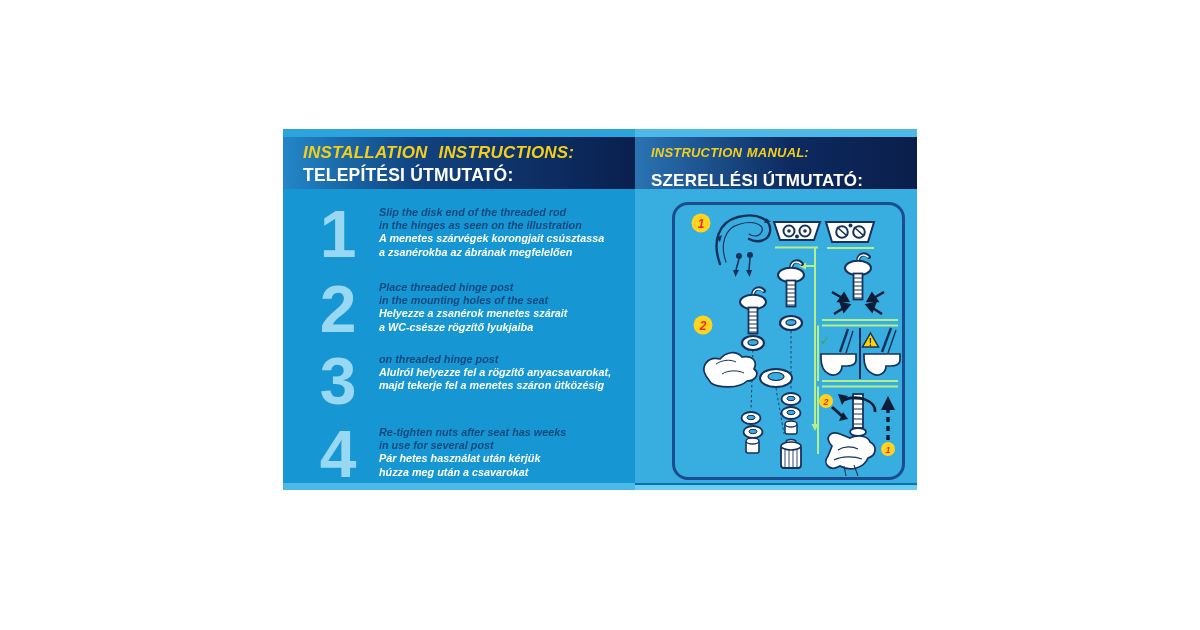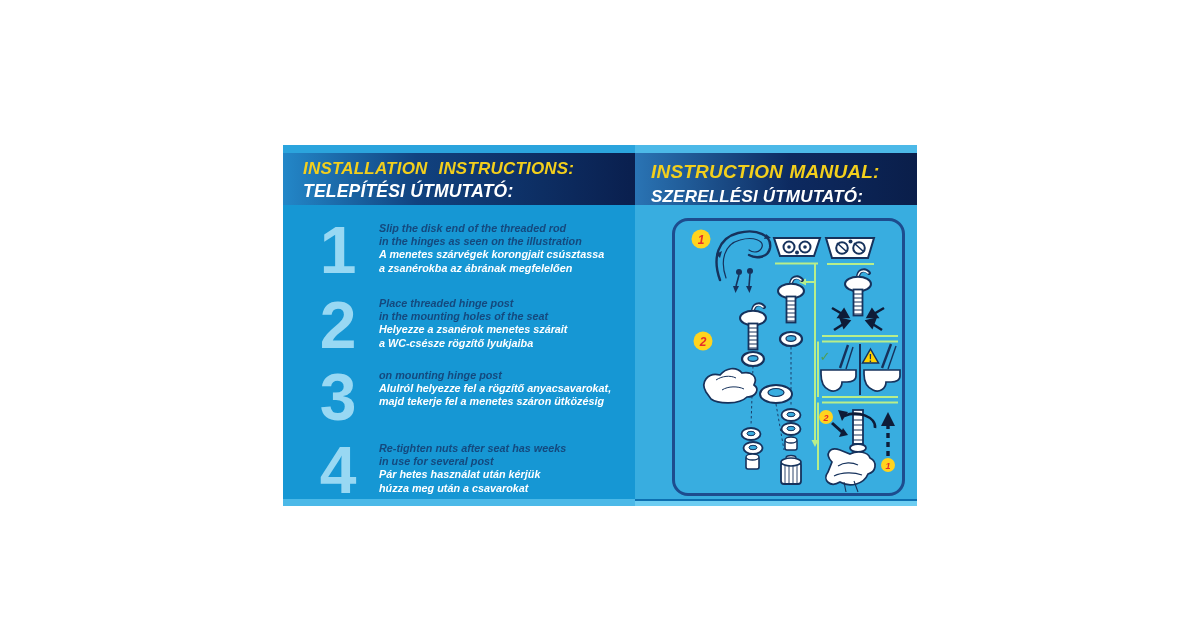--- a/index.html
+++ b/index.html
@@ -1,32 +1,32 @@
 <!DOCTYPE html>
 <html><head>
 <meta charset="utf-8">
 <style>
   html,body{margin:0;padding:0;}
   .canvas{position:relative;width:1200px;height:630px;background:#ffffff;overflow:hidden;
           font-family:"Liberation Sans","DejaVu Sans",sans-serif;}
-  .sheet{position:absolute;left:283px;top:129px;width:634px;height:361px;margin-top:16px;}
+  .sheet{position:absolute;left:283px;top:129px;width:634px;height:361px;}
   .panel{position:absolute;top:0;height:361px;}
   .panel-left{left:0;width:352px;background:#1697d4;}
   .panel-right{left:352px;width:282px;background:#38ade0;}
   .topstrip{position:absolute;left:0;top:0;width:100%;height:8px;}
   .topstrip.l{background:#2ba4dd;}
   .topstrip.r{background:#4cb9e8;}
   .hdr{position:absolute;left:0;top:8px;width:100%;height:52px;
        background:linear-gradient(90deg,#2387c8 0%,#11427f 38%,#0a1f4e 100%);}
   .hdr-r{background:linear-gradient(90deg,#2a74b4 0%,#0d2a60 55%,#0a1e4a 100%);}
   .hdr .t1{position:absolute;left:20px;top:6px;font-size:17px;font-weight:bold;font-style:italic;
            color:#f3cf1c;word-spacing:6px;letter-spacing:.2px;white-space:nowrap;}
-  .hdr .t2{position:absolute;left:20px;top:28px;font-size:17.5px;font-weight:bold;font-style:italic;
+  .hdr .t2{position:absolute;left:20px;top:28px;font-size:17.5px;font-weight:bold;
            color:#ffffff;letter-spacing:.2px;white-space:nowrap;}
-  .hdr-r .t1{left:16px;top:8px;font-size:19px;word-spacing:1px;}
+  .hdr-r .t1{left:16px;top:8px;font-size:13px;word-spacing:1px;}
   .hdr-r .t2{left:16px;top:34px;font-size:17px;}
   .step{position:absolute;left:0;width:352px;height:72px;}
   .step-num{position:absolute;left:22px;top:0px;width:66px;text-align:center;
             font-size:66px;line-height:62px;font-weight:bold;color:#98d8f3;}
   .step-text{position:absolute;left:96px;top:3px;font-style:italic;font-weight:bold;
              font-size:10.8px;line-height:13.2px;white-space:nowrap;}
   .en{color:#14497e;font-style:italic;}
   .hu{color:#ffffff;}
   .footer{position:absolute;left:0;bottom:0;width:100%;height:7px;}
   .footer.l{background:#4cb9e8;}
@@ -68,21 +68,21 @@
           <div class="en">Place threaded hinge post</div>
           <div class="en">in the mounting holes of the seat</div>
           <div class="hu">Helyezze a zsanérok menetes szárait</div>
           <div class="hu">a WC-csésze rögzítő lyukjaiba</div>
         </div>
       </div>
 
       <div class="step" style="top:221px">
         <div class="step-num">3</div>
         <div class="step-text">
-          <div class="en">on mounting hinge post</div>
+          <div class="en">on threaded hinge post</div>
           <div class="hu">Alulról helyezze fel a rögzítő anyacsavarokat,</div>
           <div class="hu">majd tekerje fel a menetes száron ütközésig</div>
         </div>
       </div>
 
       <div class="step" style="top:294px">
         <div class="step-num">4</div>
         <div class="step-text">
           <div class="en">Re-tighten nuts after seat has weeks</div>
           <div class="en">in use for several post</div>

